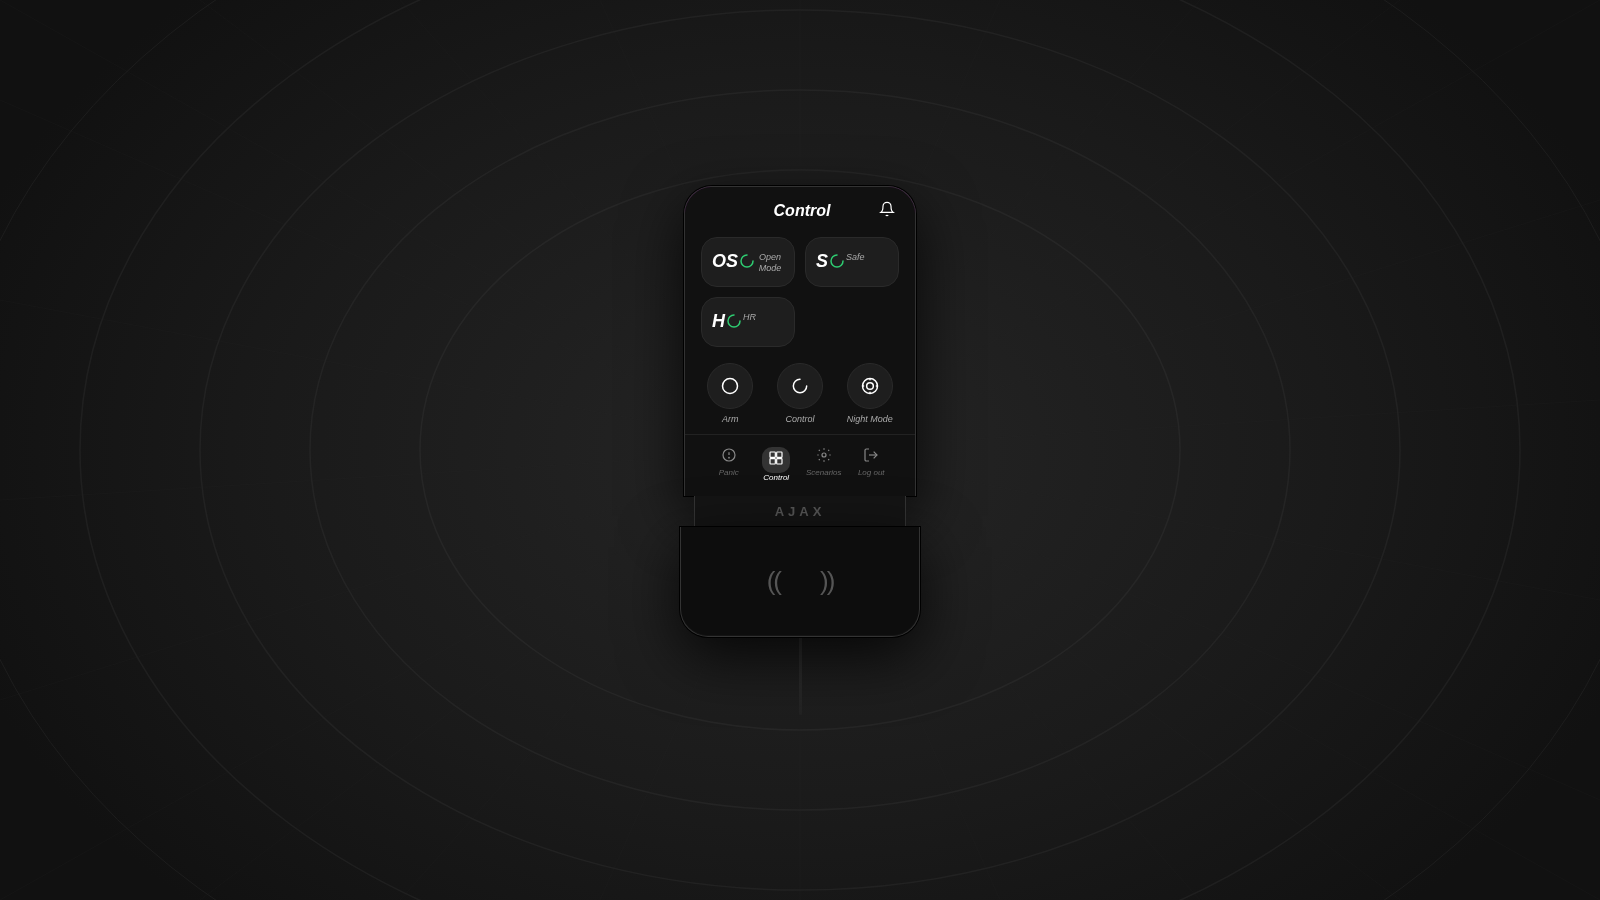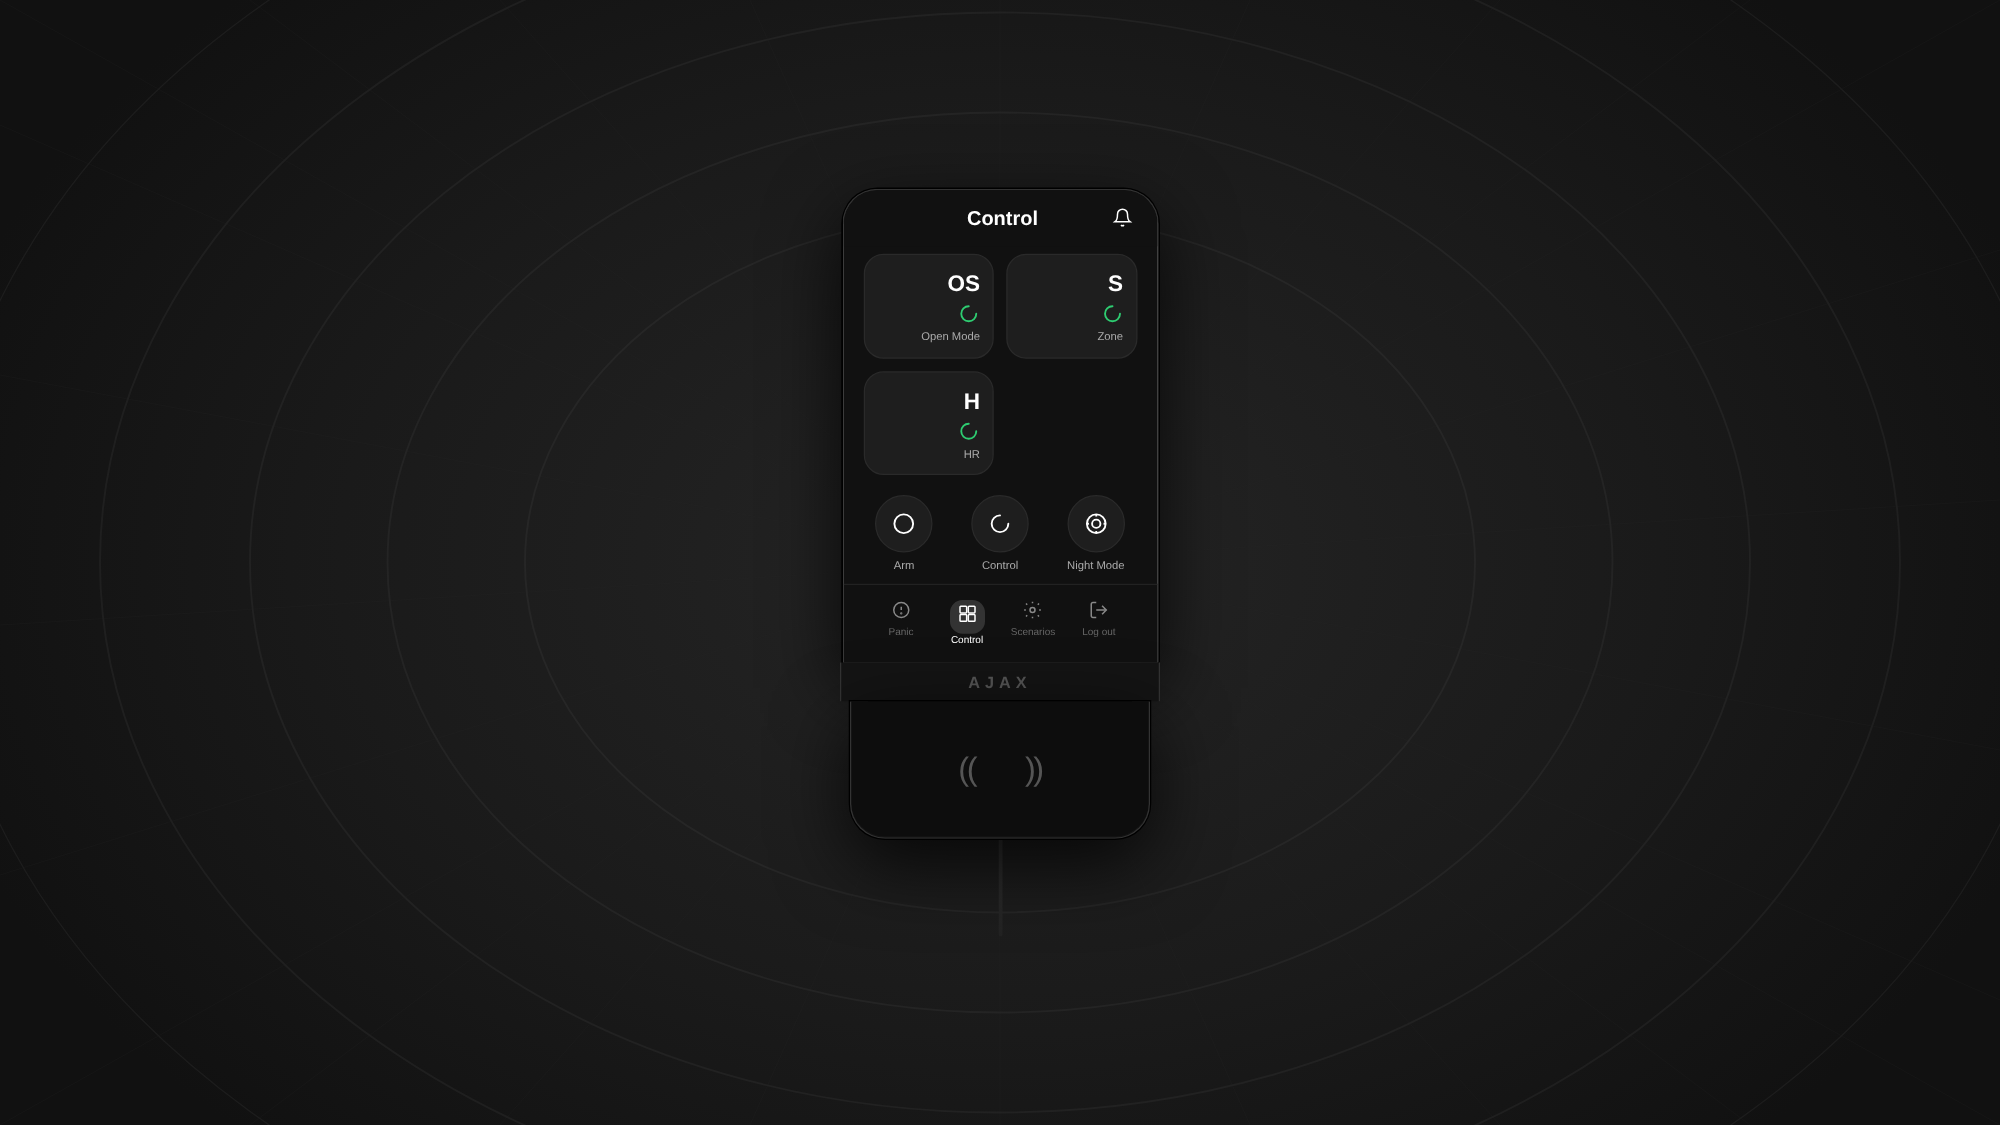--- a/index.html
+++ b/index.html
@@ -42,30 +42,31 @@
 
     
     .device-wrapper {
       display: flex;
       flex-direction: column;
       align-items: center;
     }
 
     
     .phone-top {
-      width: 253px;
-      background: #737373;
+      width: 232px;
+      background: #a21caf;
       border-radius: 28px 28px 0 0;
       border: 1.5px solid #333;
       border-bottom: none;
       overflow: hidden;
       box-shadow:
         0 0 0 1px #000,
         0 20px 60px rgba(0,0,0,0.8),
         inset 0 1px 0 rgba(255,255,255,0.05);
+      font-style: italic;
     }
 
     
     .screen {
       background: #111;
       padding: 0;
       position: relative;
     }
 
     
@@ -96,22 +97,22 @@
       grid-template-columns: 1fr 1fr;
       gap: 10px;
       padding: 6px 16px 10px;
     }
 
     .zone-btn {
       background: #1e1e1e;
       border-radius: 16px;
       padding: 14px 10px 10px;
       display: flex;
-      flex-direction: column;
-      align-items: flex-end;
+      flex-direction: row;
+      align-items: flex-start;
       cursor: pointer;
       border: 1px solid #2a2a2a;
       position: relative;
     }
 
     .zone-label-abbr {
       font-size: 18px;
       font-weight: 700;
       color: #fff;
       line-height: 1;
@@ -207,21 +208,21 @@
       color: #666;
     }
 
     .nav-item.active .nav-label { color: #fff; }
 
     
     .ajax-brand-bar {
       background: #141414;
       border-left: 1.5px solid #333;
       border-right: 1.5px solid #333;
-      width: 256px;
+      width: 212px;
       padding: 8px 0;
       display: flex;
       align-items: center;
       justify-content: center;
     }
 
     .ajax-logo {
       color: #555;
       font-size: 13px;
       font-weight: 700;
@@ -355,21 +356,21 @@
           </div>
 
 
           <div class="zone-btn">
             <div class="zone-label-abbr">S</div>
             <div style="display:flex;align-items:center;gap:3px;margin-bottom:4px">
               <svg width="18" height="18" viewBox="0 0 24 24" fill="none" stroke="#2ecc71" stroke-width="2">
                 <path d="M20 12a8 8 0 1 1-8-8" stroke-linecap="round"></path>
               </svg>
             </div>
-            <div class="zone-label-full">Zone</div>
+            <div class="zone-label-full">Safe</div>
           </div>
 
           <div class="zone-btn">
             <div class="zone-label-abbr">H</div>
             <div style="display:flex;align-items:center;gap:3px;margin-bottom:4px">
               <svg width="18" height="18" viewBox="0 0 24 24" fill="none" stroke="#2ecc71" stroke-width="2">
                 <path d="M20 12a8 8 0 1 1-8-8" stroke-linecap="round"></path>
               </svg>
             </div>
             <div class="zone-label-full">HR</div>

